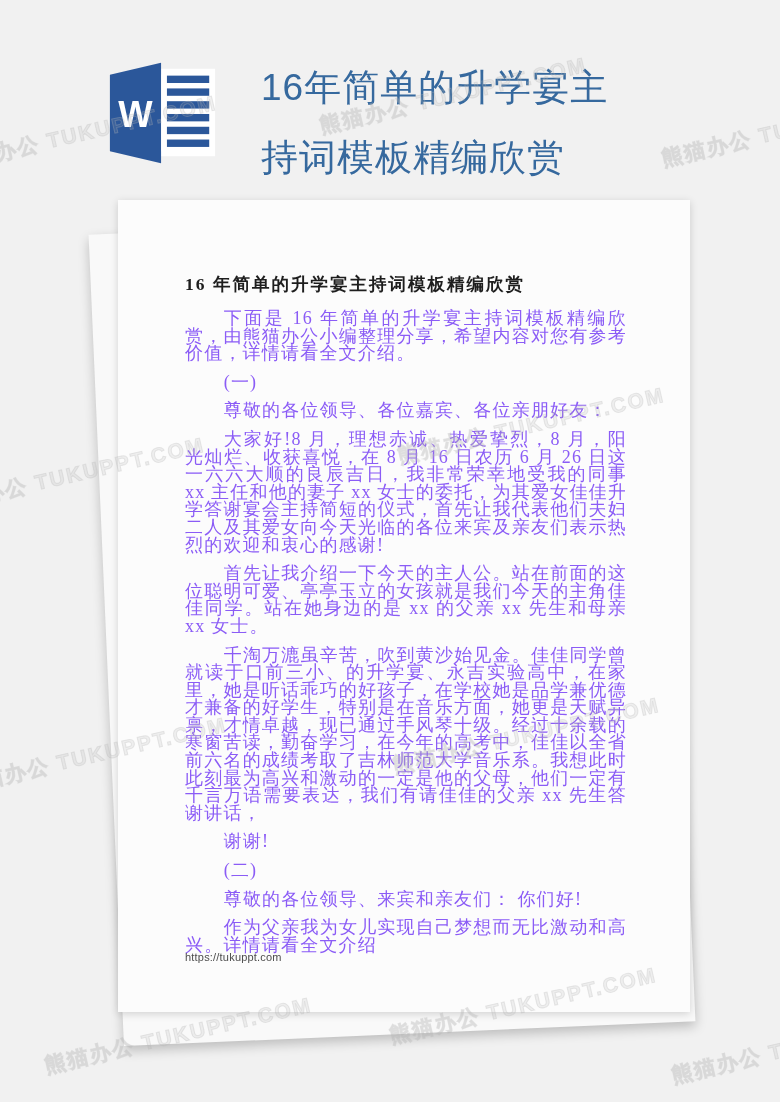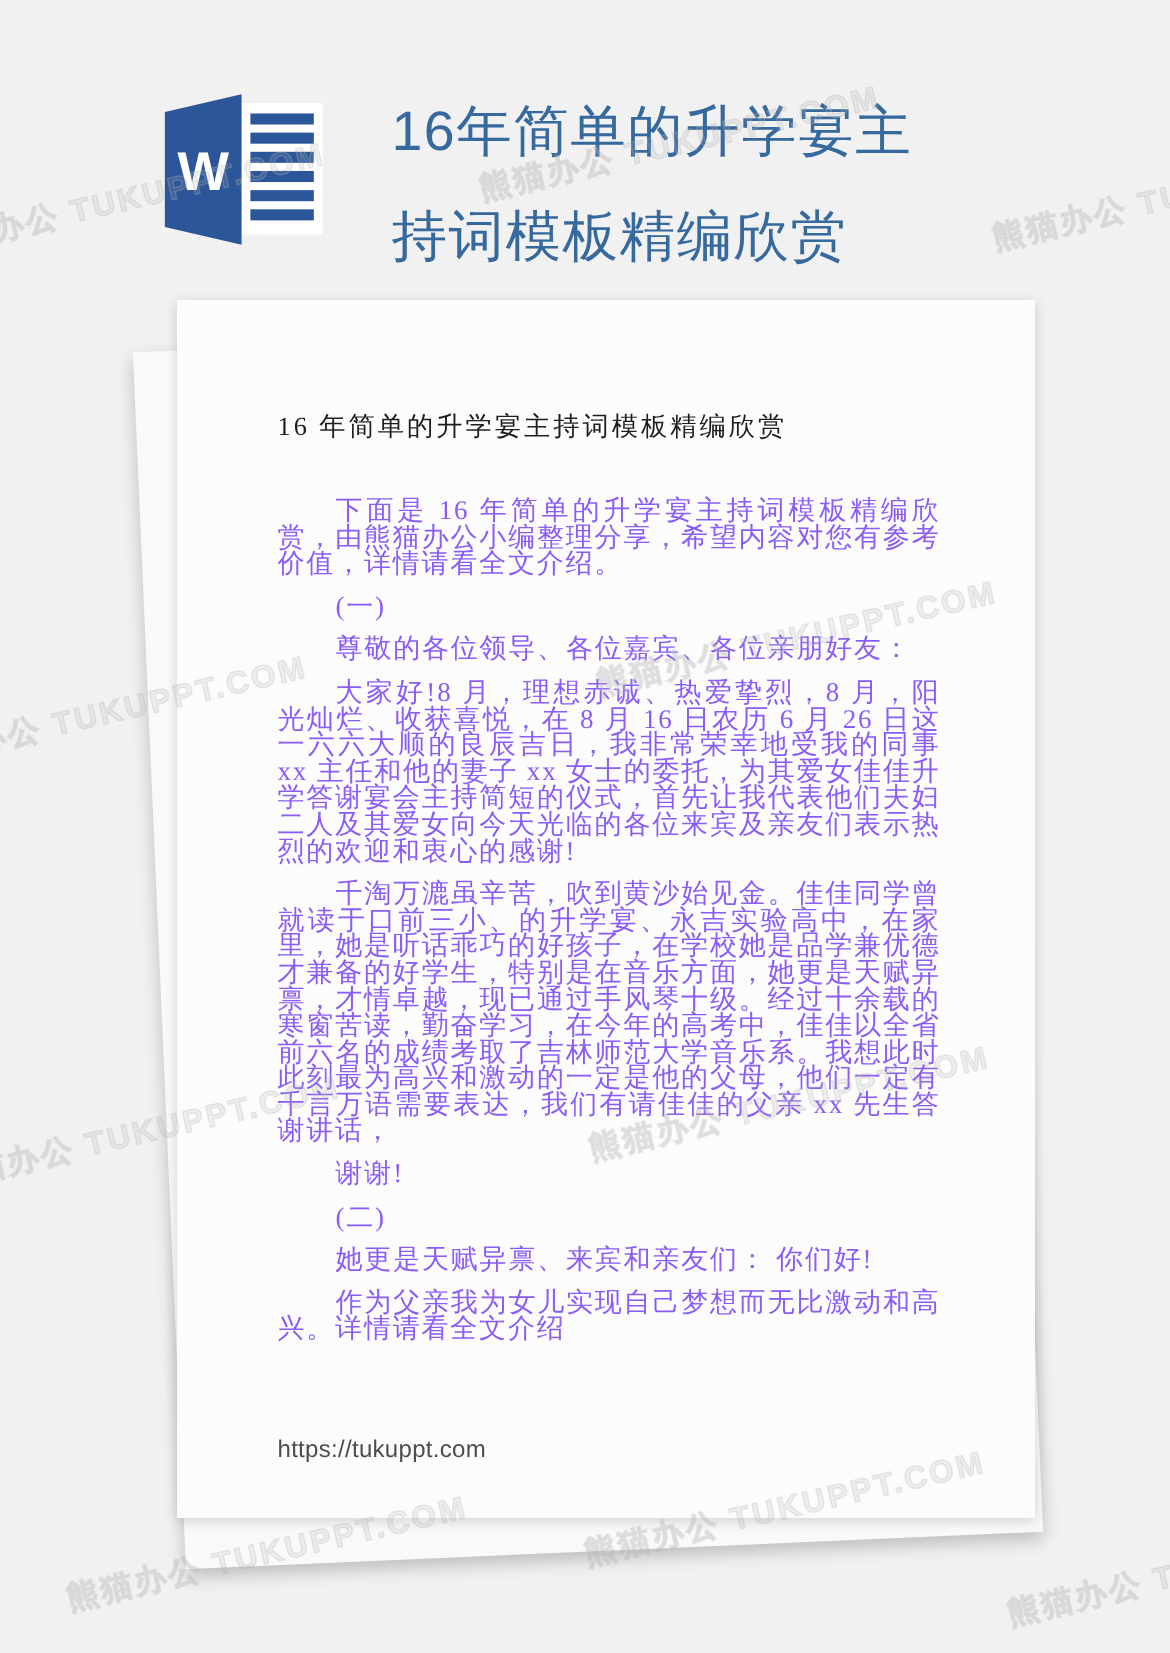--- a/index.html
+++ b/index.html
@@ -27,33 +27,33 @@
     box-shadow:0 5px 12px rgba(0,0,0,.22);
   }
   .docpage{
     position:absolute;left:118px;top:200px;width:572px;height:812px;
     background:#fcfcfc;
     box-shadow:0 2px 8px rgba(0,0,0,.16);
     box-sizing:border-box;
     padding:72px 63px 0 67px;
   }
   .doc-title{
-    margin:0 0 36px 0;
+    margin:0 0 14px 0;
     font-family:"Liberation Serif","DejaVu Serif",serif;
-    font-size:17.5px;font-weight:normal;letter-spacing:2px;color:#1e1e1e;
+    font-size:17.5px;font-weight:bold;letter-spacing:2px;color:#1e1e1e;
   }
   .para{
     margin:0 0 11px 0;
     font-family:"Liberation Serif","DejaVu Serif",serif;
     font-size:18px;line-height:17.6px;letter-spacing:1.2px;
     color:#8b5cf6;text-align:justify;text-indent:2.15em;
   }
   .doc-foot{
-    position:absolute;left:67px;bottom:36px;
-    font-size:16px;color:#4c4c4c;letter-spacing:.2px;
+    position:absolute;left:67px;bottom:49px;
+    font-size:11px;color:#4c4c4c;letter-spacing:.2px;
   }
 
   
   .wm-layer{position:absolute;inset:0;pointer-events:none;z-index:40;}
   .wm{
     position:absolute;white-space:nowrap;
     font-size:21px;font-weight:bold;letter-spacing:2px;
     color:rgba(168,168,168,.16);
     -webkit-text-stroke:1px rgba(186,186,186,.30);
     transform:rotate(-13deg);transform-origin:left center;
@@ -85,24 +85,25 @@
 
   <div class="underpage"></div>
 
   <div class="docpage">
     <h2 class="doc-title">16 年简单的升学宴主持词模板精编欣赏</h2>
     <div id="paragraphs">
         <p class="para">下面是 16 年简单的升学宴主持词模板精编欣赏，由熊猫办公小编整理分享，希望内容对您有参考价值，详情请看全文介绍。</p>
         <p class="para">(一)</p>
         <p class="para">尊敬的各位领导、各位嘉宾、各位亲朋好友：</p>
         <p class="para">大家好!8 月，理想赤诚、热爱挚烈，8 月，阳光灿烂、收获喜悦，在 8 月 16 日农历 6 月 26 日这一六六大顺的良辰吉日，我非常荣幸地受我的同事 xx 主任和他的妻子 xx 女士的委托，为其爱女佳佳升学答谢宴会主持简短的仪式，首先让我代表他们夫妇二人及其爱女向今天光临的各位来宾及亲友们表示热烈的欢迎和衷心的感谢!</p>
+        <p class="para">首先让我介绍一下今天的主人公。站在前面的这位聪明可爱、亭亭玉立的女孩就是我们今天的主角佳佳同学。站在她身边的是 xx 的父亲 xx 先生和母亲 xx 女士。</p>
         <p class="para">千淘万漉虽辛苦，吹到黄沙始见金。佳佳同学曾就读于口前三小、的升学宴、永吉实验高中，在家里，她是听话乖巧的好孩子，在学校她是品学兼优德才兼备的好学生，特别是在音乐方面，她更是天赋异禀，才情卓越，现已通过手风琴十级。经过十余载的寒窗苦读，勤奋学习，在今年的高考中，佳佳以全省前六名的成绩考取了吉林师范大学音乐系。我想此时此刻最为高兴和激动的一定是他的父母，他们一定有千言万语需要表达，我们有请佳佳的父亲 xx 先生答谢讲话，</p>
         <p class="para">谢谢!</p>
         <p class="para">(二)</p>
-        <p class="para">她更是天赋异禀、来宾和亲友们： 你们好!</p>
+        <p class="para">尊敬的各位领导、来宾和亲友们： 你们好!</p>
         <p class="para">作为父亲我为女儿实现自己梦想而无比激动和高兴。详情请看全文介绍</p>
       </div>
     <div class="doc-foot">https://tukuppt.com</div>
   </div>
 
   <div class="wm-layer" id="watermarks">
       <span class="wm" style="left: -50px; top: 150px;">熊猫办公 TUKUPPT.COM</span>
       <span class="wm" style="left: 320px; top: 112px;">熊猫办公 TUKUPPT.COM</span>
       <span class="wm" style="left: 662px; top: 145px;">熊猫办公 TUKUPPT.COM</span>
       <span class="wm" style="left: -62px; top: 492px;">熊猫办公 TUKUPPT.COM</span>

